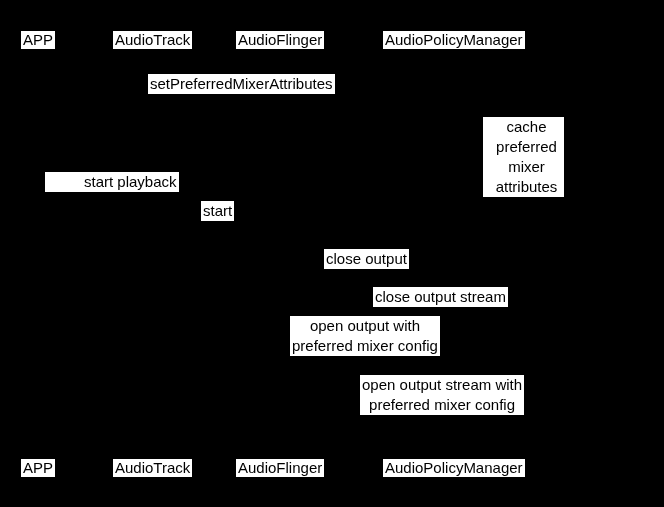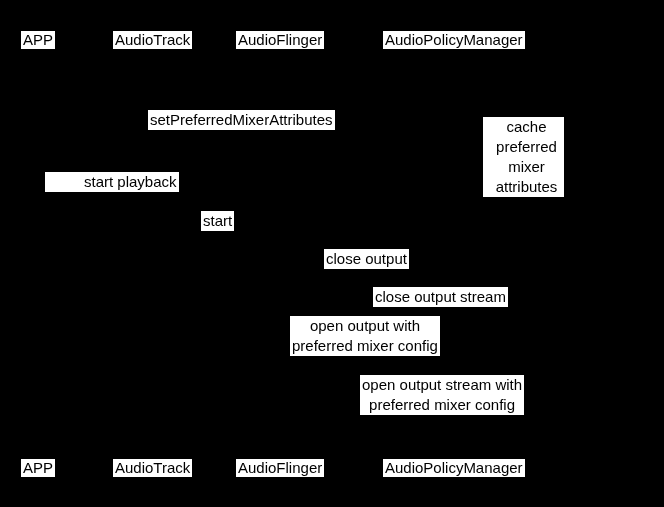--- a/index.html
+++ b/index.html
@@ -34,24 +34,24 @@
   .p-audioflinger-top   { left: 236px; top: 31px; }
   .p-apm-top            { left: 383px; top: 31px; }
   .p-hal-top            { left: 592px; top: 31px; }
   
   .p-app-bottom         { left: 21px;  top: 459px; }
   .p-audiotrack-bottom  { left: 113px; top: 459px; }
   .p-audioflinger-bottom{ left: 236px; top: 459px; }
   .p-apm-bottom         { left: 383px; top: 459px; }
   .p-hal-bottom         { left: 592px; top: 459px; }
   
-  .m-set-preferred      { left: 148px; top: 74px; margin-top: 36px; }
+  .m-set-preferred      { left: 148px; top: 74px; }
   .m-cache-preferred    { left: 483px; top: 117px; padding-left: 8px; }
   .m-start-playback     { left: 45px;  top: 172px; padding-left: 39px; }
-  .m-start              { left: 201px; top: 211px; }
+  .m-start              { left: 201px; top: 201px; }
   .m-close-output       { left: 324px; top: 249px; }
   .m-close-output-stream{ left: 373px; top: 287px; }
   .m-open-output        { left: 290px; top: 316px; }
   .m-open-output-stream { left: 360px; top: 375px; }
 </style>
 </head>
 <body>
 
 <div class="diagram">
 

